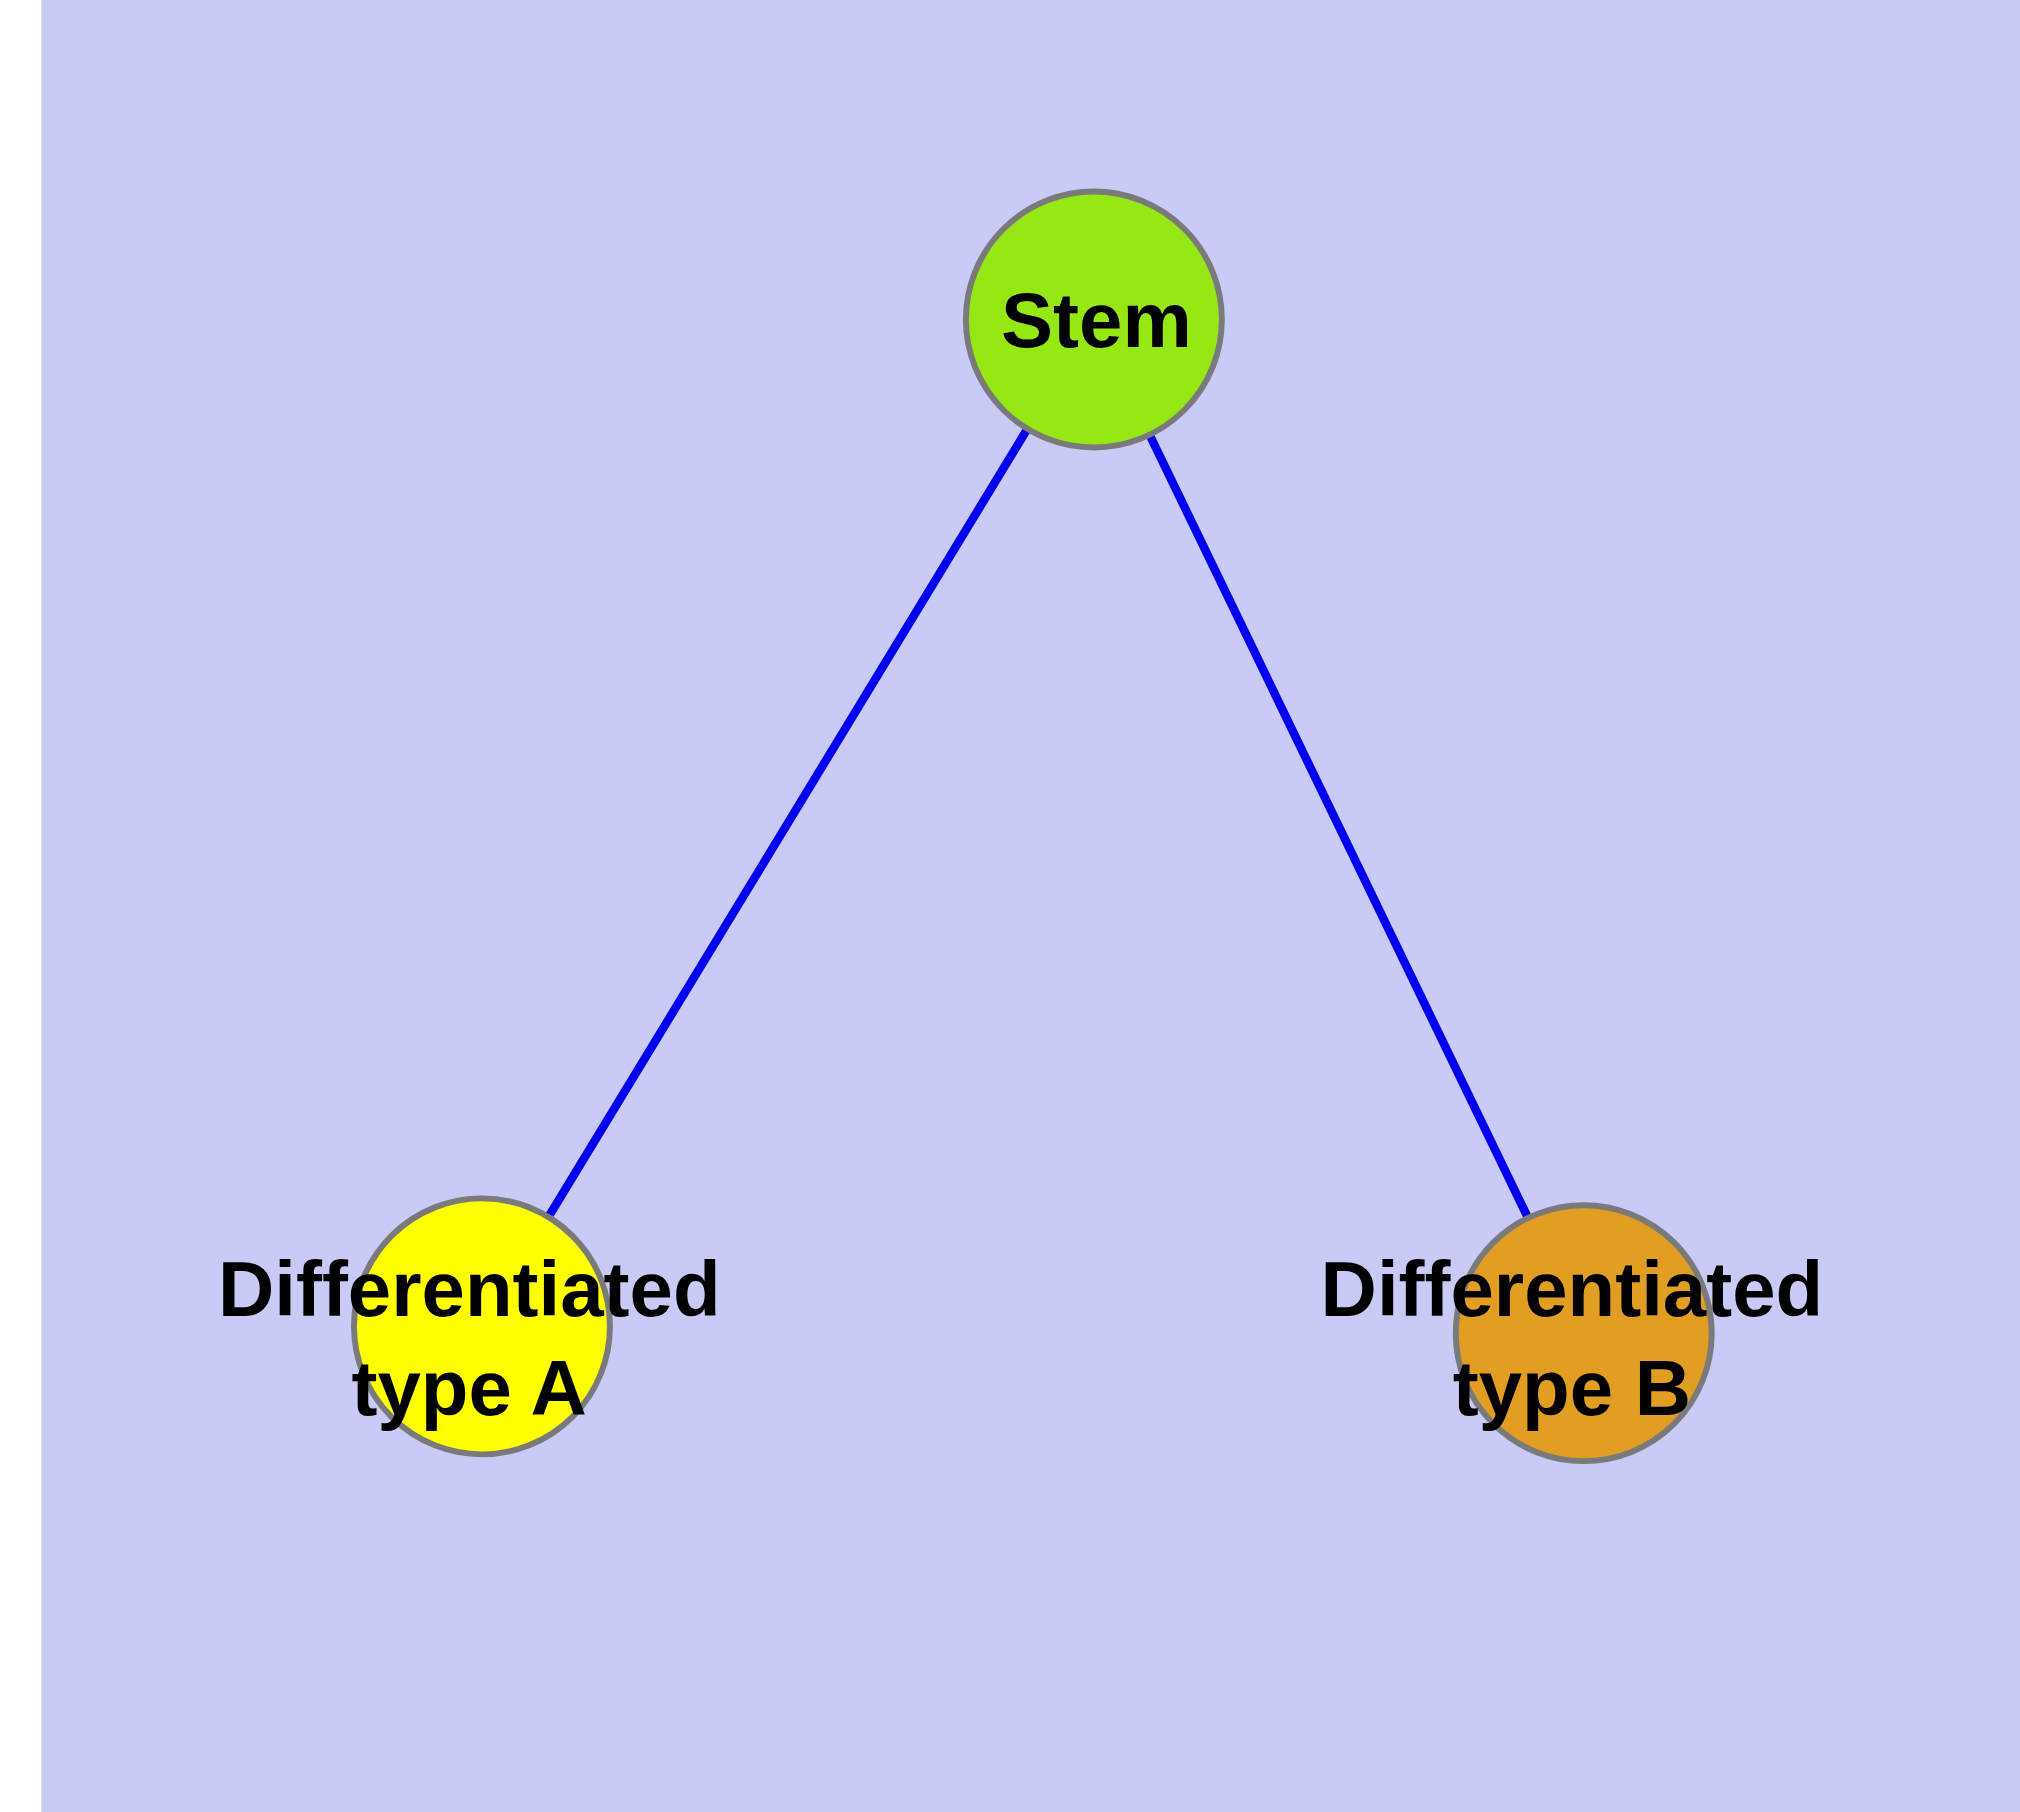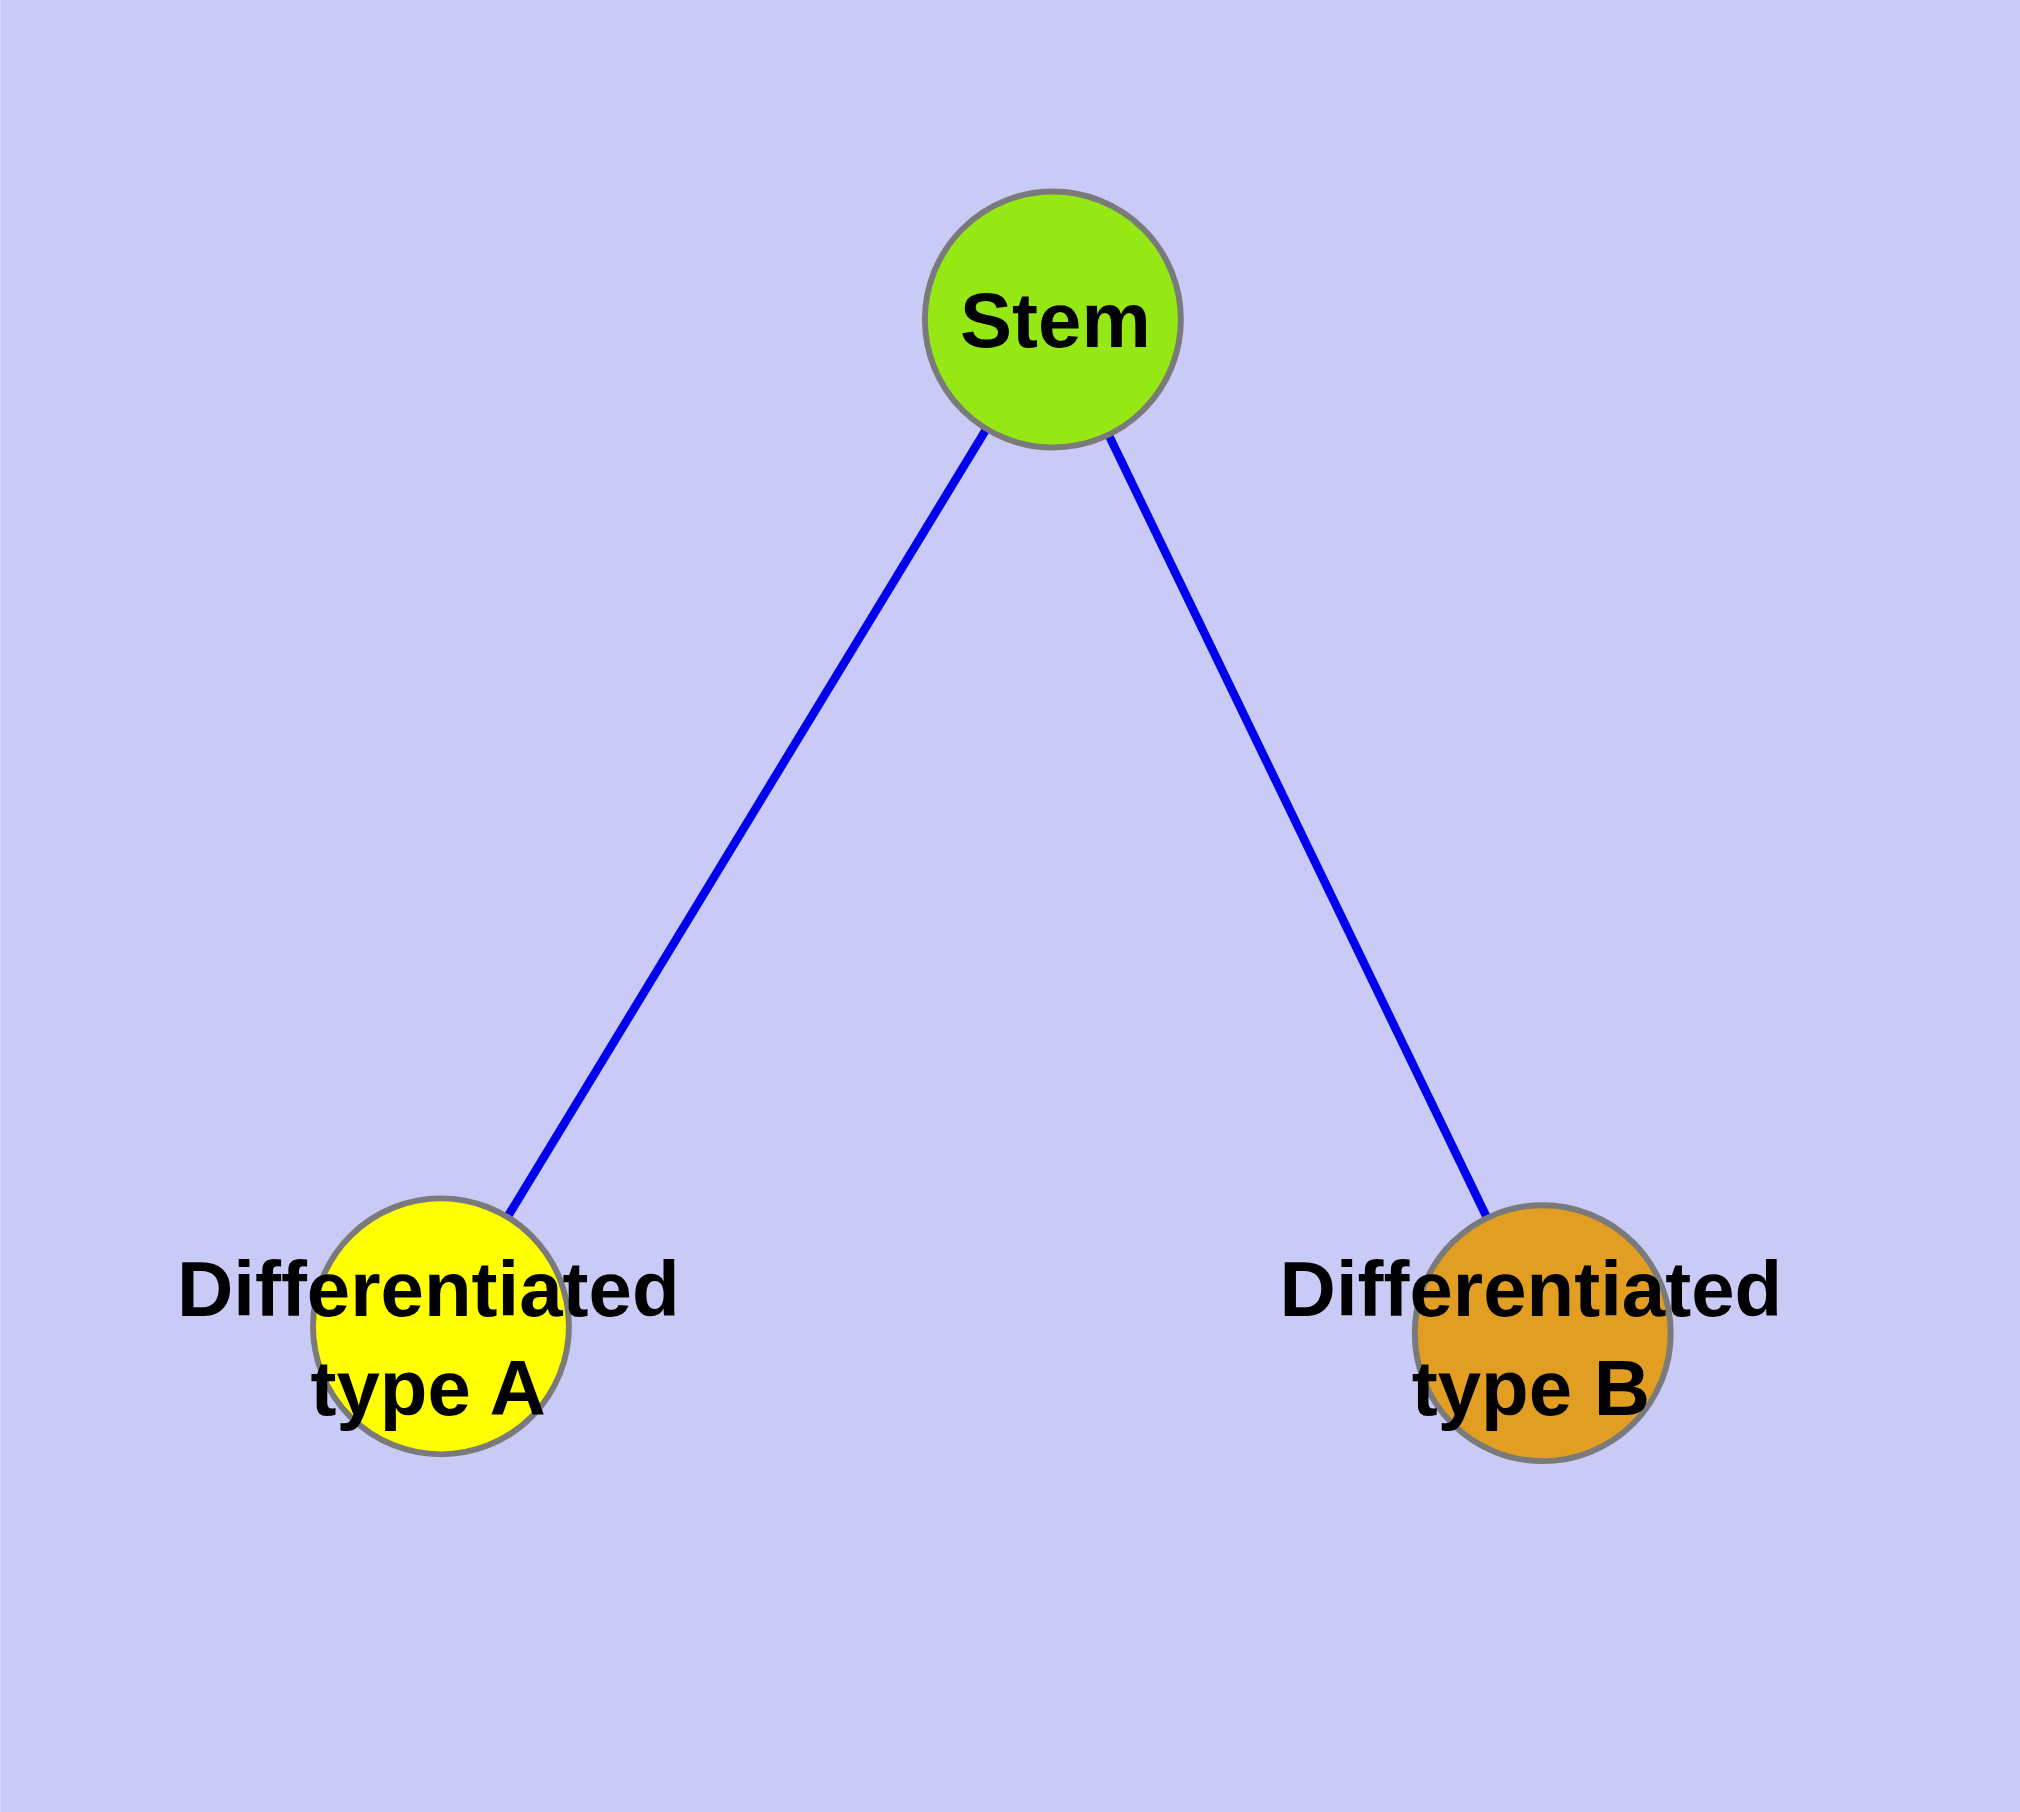--- a/index.html
+++ b/index.html
@@ -5,20 +5,21 @@
   html, body {
     margin: 0;
     padding: 0;
     width: 2021px;
     height: 1812px;
     overflow: hidden;
   }
   .diagram-wrap {
     width: 1632px;
     height: 1812px;
+    padding-left: 41px;
   }
   svg {
     display: block;
   }
   .node-label {
     font-family: "Liberation Sans", sans-serif;
     font-weight: bold;
     font-size: 92px;
     fill: #000000;
     text-anchor: middle;

